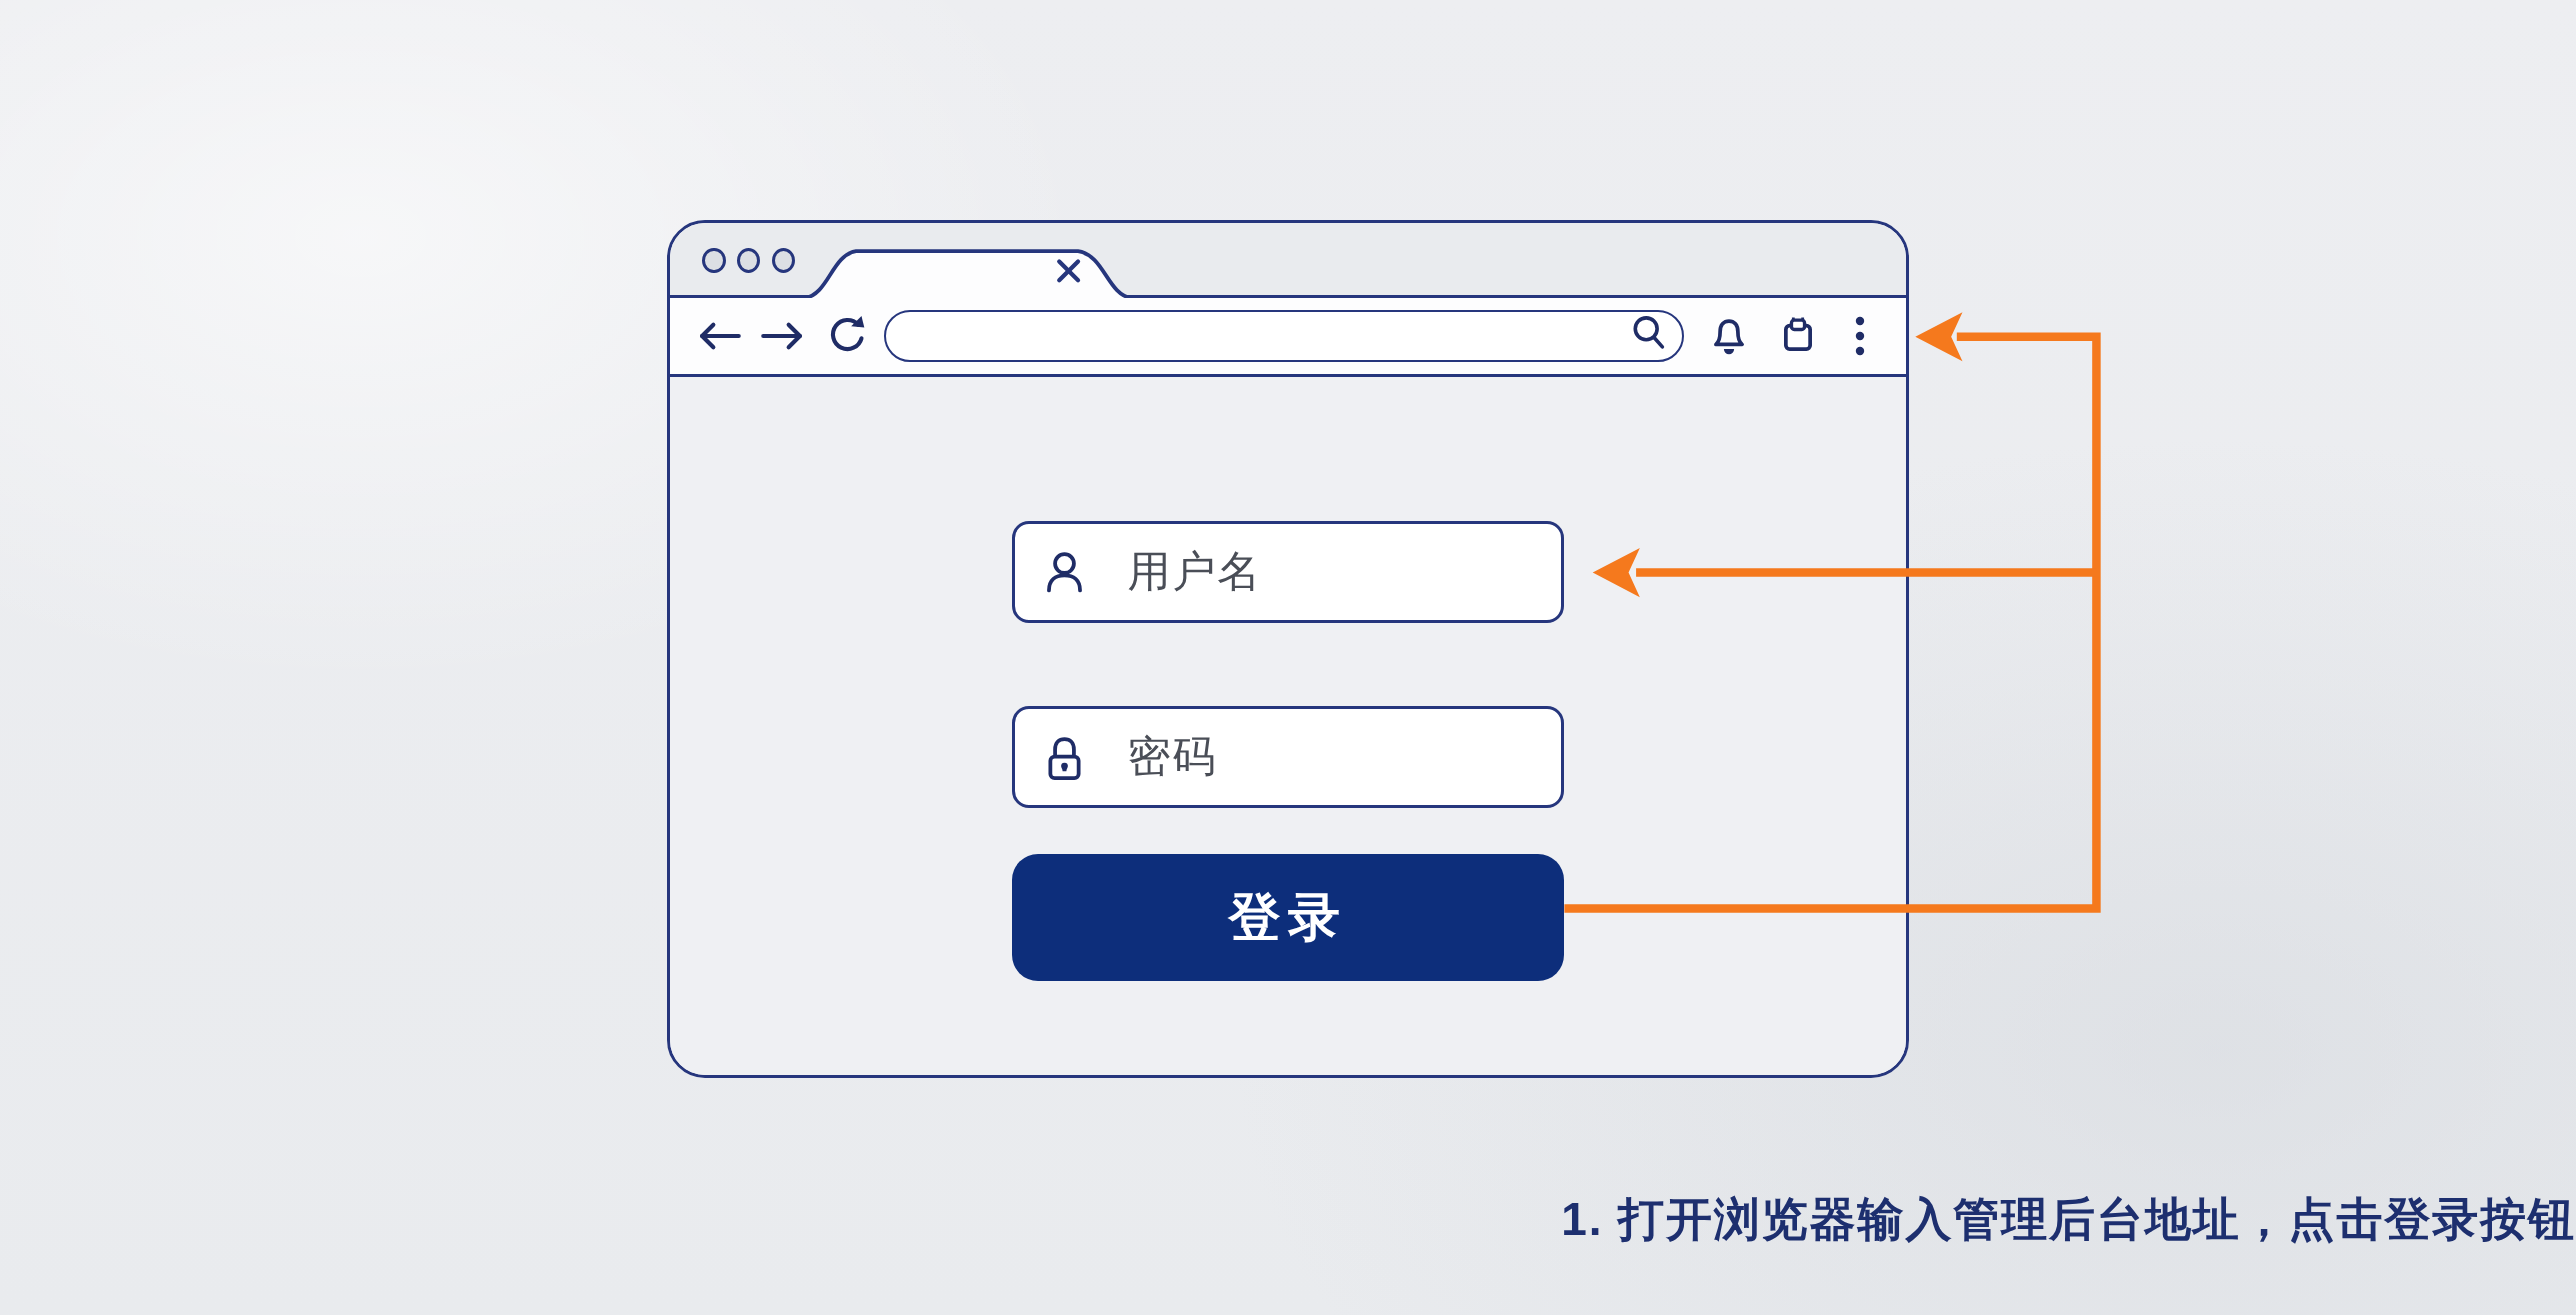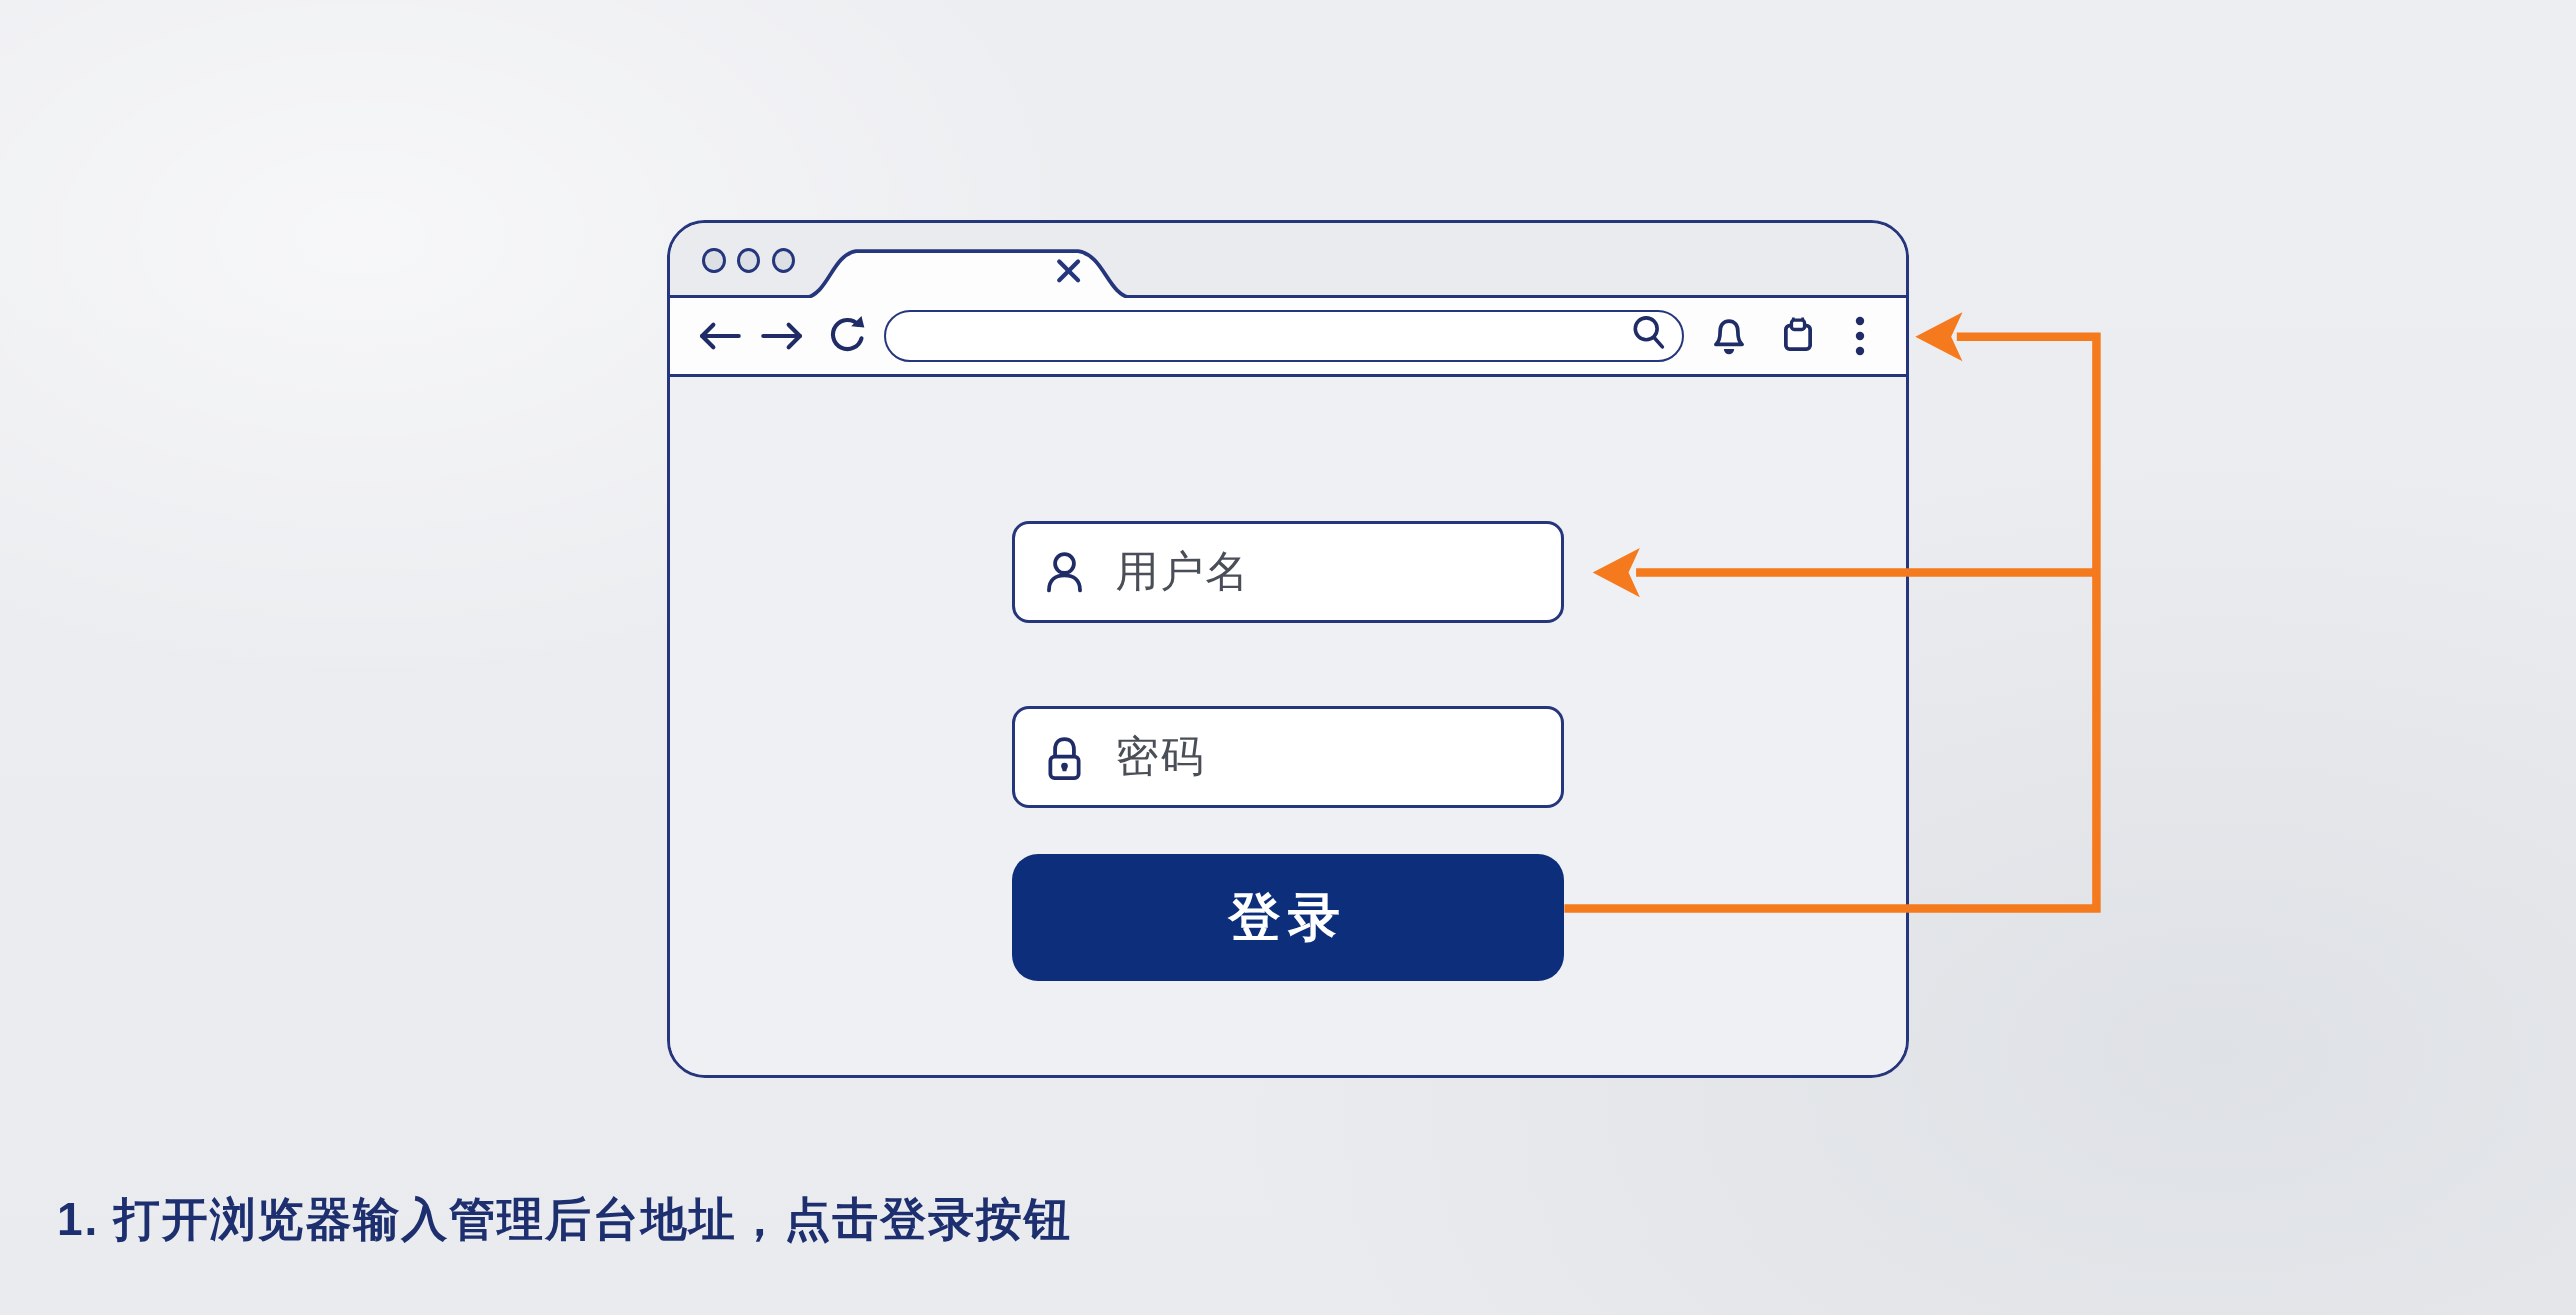--- a/index.html
+++ b/index.html
@@ -20,32 +20,32 @@
     background:#dcdfe4;box-sizing:border-box;}
   .tabsvg{position:absolute;left:132px;top:0;}
   .toolbar{position:absolute;left:0;top:75px;width:100%;height:76px;background:#fdfdfe;
     border-bottom:3.8px solid #26367d;}
   .tool{position:absolute;top:50%;transform:translate(-50%,-50%);}
   .pill{position:absolute;left:214px;top:12.3px;width:800px;height:52px;box-sizing:border-box;
     border:2.8px solid #26367d;border-radius:26.4px;background:#fff;}
   .content{position:absolute;left:0;top:156px;right:0;bottom:0;background:#eff0f3;}
   .field{position:absolute;left:342px;width:552px;height:102px;box-sizing:border-box;
     background:#fff;border:3.8px solid #26367d;border-radius:17px;
-    display:flex;align-items:center;padding-left:24.5px;gap:27px;}
+    display:flex;align-items:center;padding-left:24.5px;gap:39px;}
   .field .ph{font-size:43px;color:#4a4e57;letter-spacing:1.9px;}
   .f-user{top:142px;} .f-pass{top:286px;margin-top:41px;}
   .loginbtn{position:absolute;left:342px;top:475px;width:552px;height:127px;
     background:#0d2e7b;border:none;border-radius:26px;color:#fff;
     font-size:52px;font-weight:700;letter-spacing:7.5px;
     font-family:"Liberation Sans","DejaVu Sans",sans-serif;
     display:flex;align-items:center;justify-content:center;cursor:pointer;}
   
   .arrows{position:absolute;left:0;top:0;z-index:3;pointer-events:none;}
-  .caption{position:absolute;left:0;top:1189px;width:100%;padding-left:57px;box-sizing:border-box;
-    text-align:left;font-size:46px;font-weight:700;color:#1d2f6f;letter-spacing:1.9px;}
+  .caption{position:absolute;left:0;top:1189px;width:100%;padding-left:78px;box-sizing:border-box;
+    text-align:right;font-size:46px;font-weight:700;color:#1d2f6f;letter-spacing:1.9px;}
   .ic{display:block;}
 </style>
 </head>
 <body>
 
 <div class="stage">
 
   <div class="window">
 
     <div class="titlebar">

